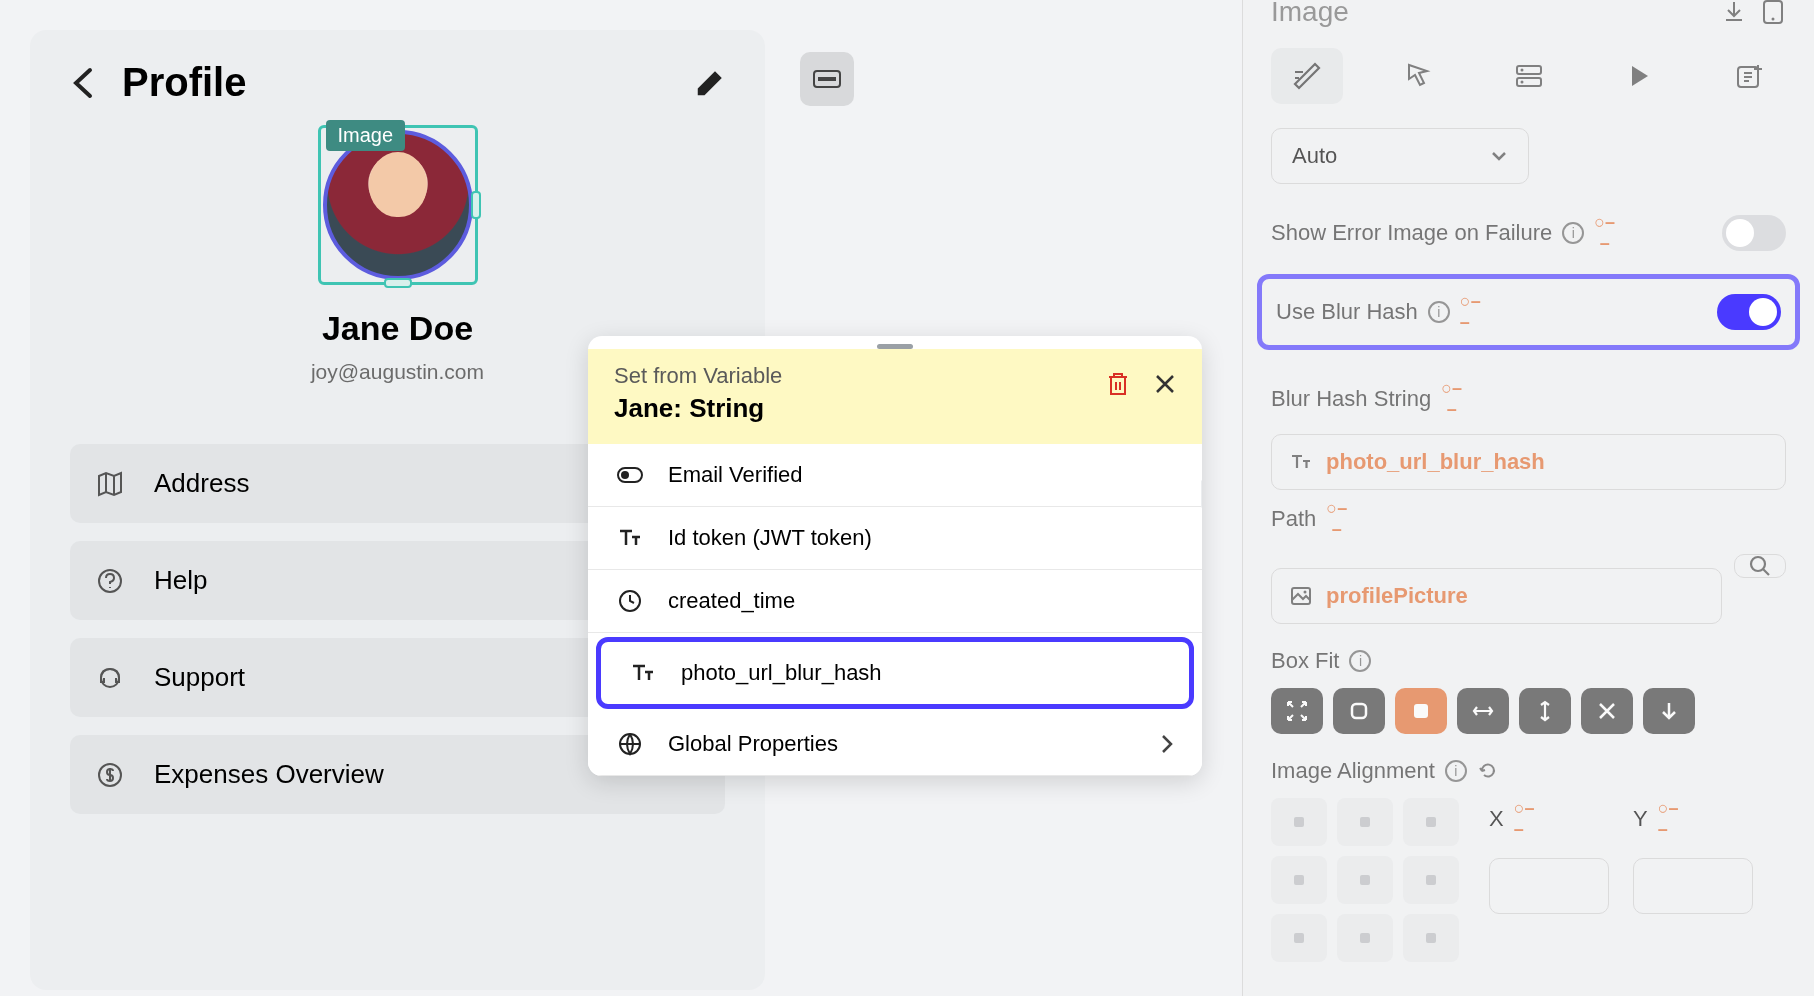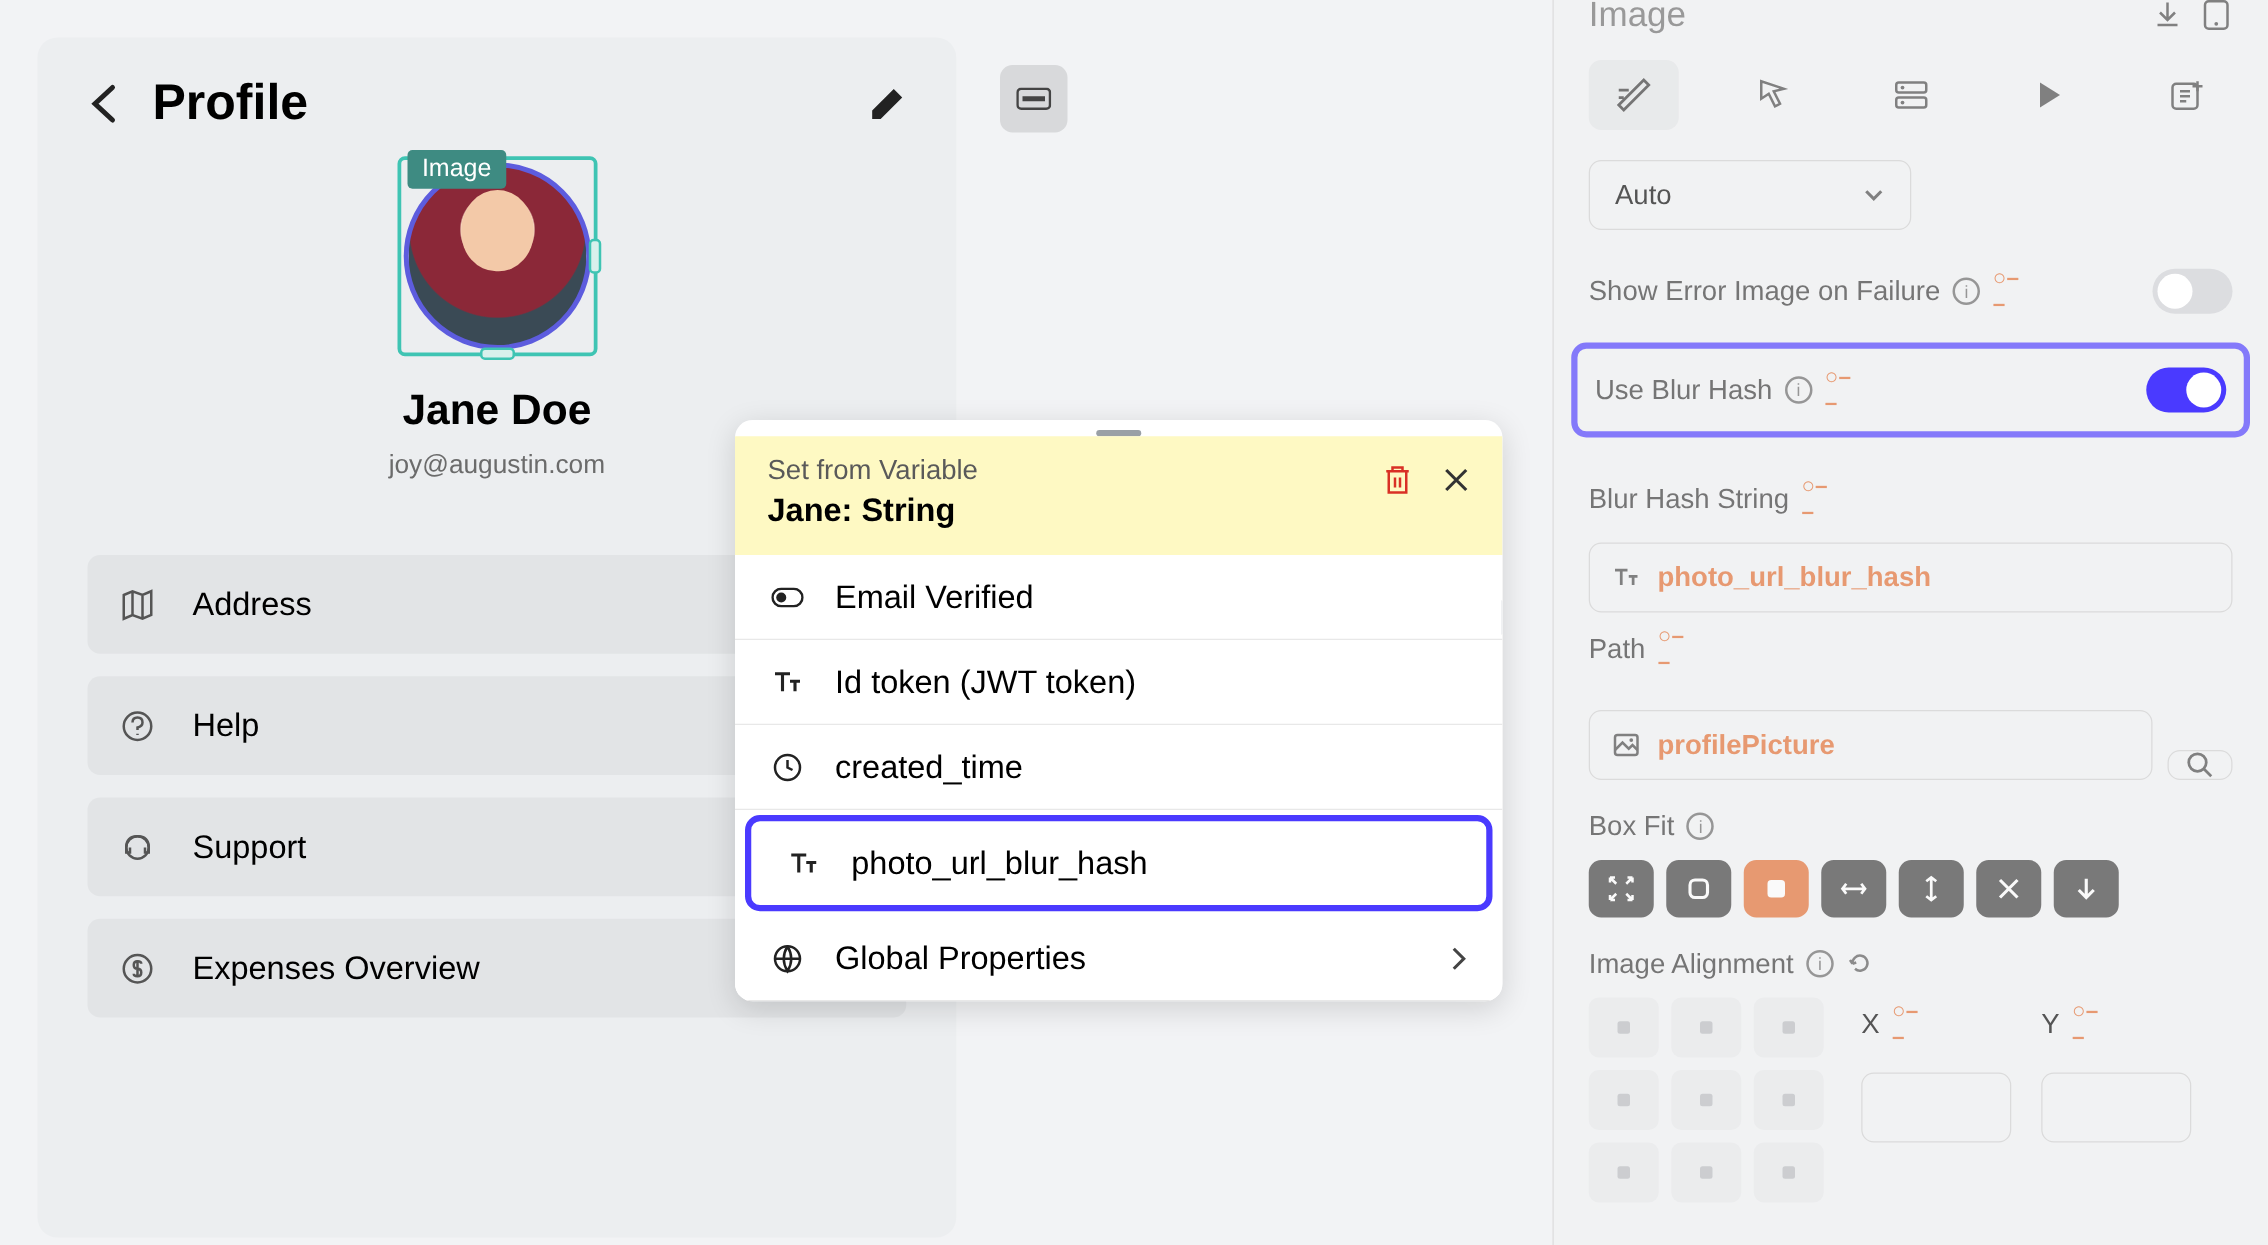--- a/index.html
+++ b/index.html
@@ -40,54 +40,54 @@
 .popup-title { font-size: 26px; font-weight: 700; margin-top: 4px; }
 .popup-actions { display: flex; gap: 24px; align-items: center; margin-top: 8px; }
 .popup-trash { color: #d93025; font-size: 26px; }
 .popup-close { font-size: 30px; font-weight: 300; }
 .popup-search { margin-top: 16px; background: #fff; border: 1.5px solid #d8d8d8; border-radius: 12px; display: flex; align-items: center; padding: 14px 20px; gap: 14px; }
 .popup-search input { border: none; outline: none; font-size: 22px; flex: 1; color: #333; }
 .popup-search input::placeholder { color: #a0a3a8; }
 .popup-search-icon { color: #a0a3a8; font-size: 22px; }
 
 .var-list { background: #fff; }
-.var-item { display: flex; align-items: center; gap: 24px; padding: 18px 28px; border-bottom: 1px solid #e8e8e8; font-size: 26px; font-weight: 500; }
+.var-item { display: flex; align-items: center; gap: 24px; padding: 18px 28px; border-bottom: 1px solid #e8e8e8; font-size: 22px; font-weight: 500; }
 .var-item.highlighted { border: 5px solid #4a3aff; border-radius: 12px; margin: 4px 8px; }
 .var-icon { width: 28px; display: flex; justify-content: center; font-size: 22px; }
 .var-item .chev { margin-left: auto; font-size: 24px; color: #555; }
 .var-ref { color: #777; font-weight: 500; }
 .popup-pointer { position: absolute; right: -13px; top: 144px; width: 0; height: 0; border-top: 14px solid transparent; border-bottom: 14px solid transparent; border-left: 14px solid #ebedef; }
 
 
 .right-panel { position: absolute; right: 0; top: 0; width: 572px; height: 996px; background: #f2f3f5; padding: 0 28px; border-left: 1px solid #dcdcdc; }
 .rp-overlay { position: absolute; inset: 0; background: rgba(240,240,240,0.35); pointer-events: none; }
 .component-title { font-size: 28px; font-weight: 500; color: #6a6a6a; margin-top: 0; }
 .rp-tabs { display: flex; justify-content: space-between; align-items: center; margin-top: 20px; gap: 8px; }
 .rp-tab { width: 72px; height: 56px; border-radius: 10px; display: flex; align-items: center; justify-content: center; font-size: 28px; color: #444; }
 .rp-tab.active { background: #e4e6e8; }
 .rp-dropdown { margin-top: 24px; width: 258px; border: 1.5px solid #cfcfcf; border-radius: 10px; padding: 14px 20px; display: flex; align-items: center; justify-content: space-between; font-size: 22px; font-weight: 500; }
 
-.prop-row { display: flex; align-items: center; margin-top: 28px; gap: 10px; }
+.prop-row { display: flex; align-items: center; margin-top: 28px; gap: 10px; text-align: center; }
 .prop-label { font-size: 22px; font-weight: 500; color: #333; }
 .info-icon { width: 22px; height: 22px; border: 2px solid #666; border-radius: 50%; display: inline-flex; align-items: center; justify-content: center; font-size: 14px; color: #666; }
 .var-set-icon { color: #e26b2d; font-size: 18px; font-weight: 700; }
 .toggle { margin-left: auto; width: 64px; height: 36px; border-radius: 18px; position: relative; }
 .toggle.off { background: #dcdde0; }
 .toggle.on { background: #4a3aff; }
 .toggle-knob { position: absolute; top: 4px; width: 28px; height: 28px; background: #fff; border-radius: 50%; }
 .toggle.off .toggle-knob { left: 4px; }
 .toggle.on .toggle-knob { right: 4px; }
 
 .highlighted-prop { border: 5px solid #4a3aff; border-radius: 12px; padding: 12px 14px; margin: 20px -14px 0; display: flex; align-items: center; gap: 10px; }
 
 .input-pill { border: 1.5px solid #cfcfcf; border-radius: 10px; padding: 14px 18px; display: flex; align-items: center; gap: 14px; font-size: 22px; font-weight: 600; margin-top: 14px; }
 .input-pill .pill-icon { font-size: 20px; color: #444; }
 .input-pill .pill-text { color: #e26b2d; }
 .input-pill.with-search { flex: 1; }
-.path-row { display: flex; gap: 12px; margin-top: 14px; align-items: flex-end; }
+.path-row { display: flex; gap: 12px; margin-top: 14px; align-items: flex-start; }
 .search-btn { width: 52px; border: 1.5px solid #cfcfcf; border-radius: 10px; display: flex; align-items: center; justify-content: center; font-size: 22px; }
 
 .boxfit-row { display: flex; gap: 10px; margin-top: 14px; }
 .boxfit-btn { width: 52px; height: 46px; background: #3a3a3a; border-radius: 10px; display: flex; align-items: center; justify-content: center; color: #fff; font-size: 22px; }
 .boxfit-btn.active { background: #e26b2d; }
 
 .align-section { display: flex; gap: 30px; margin-top: 14px; align-items: flex-start; }
 .align-grid { display: grid; grid-template-columns: repeat(3, 56px); grid-template-rows: repeat(3, 48px); gap: 10px; }
 .align-cell { background: #e8eaec; border-radius: 8px; display: flex; align-items: center; justify-content: center; }
 .align-dot { width: 10px; height: 10px; background: #b8bbbf; border-radius: 2px; }

